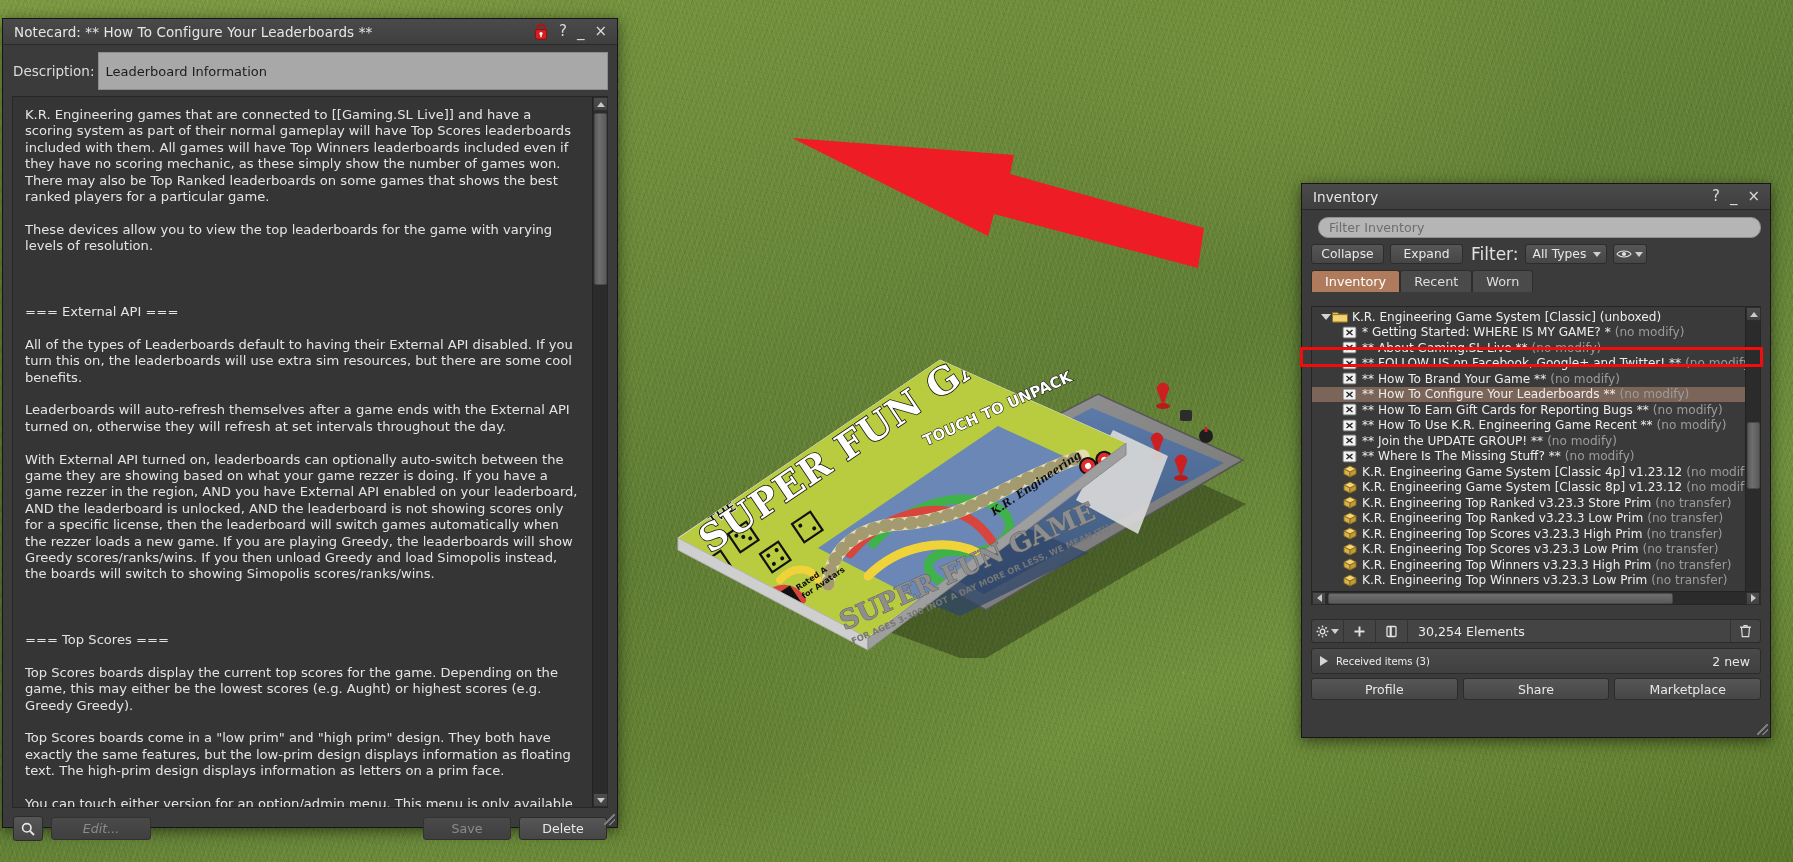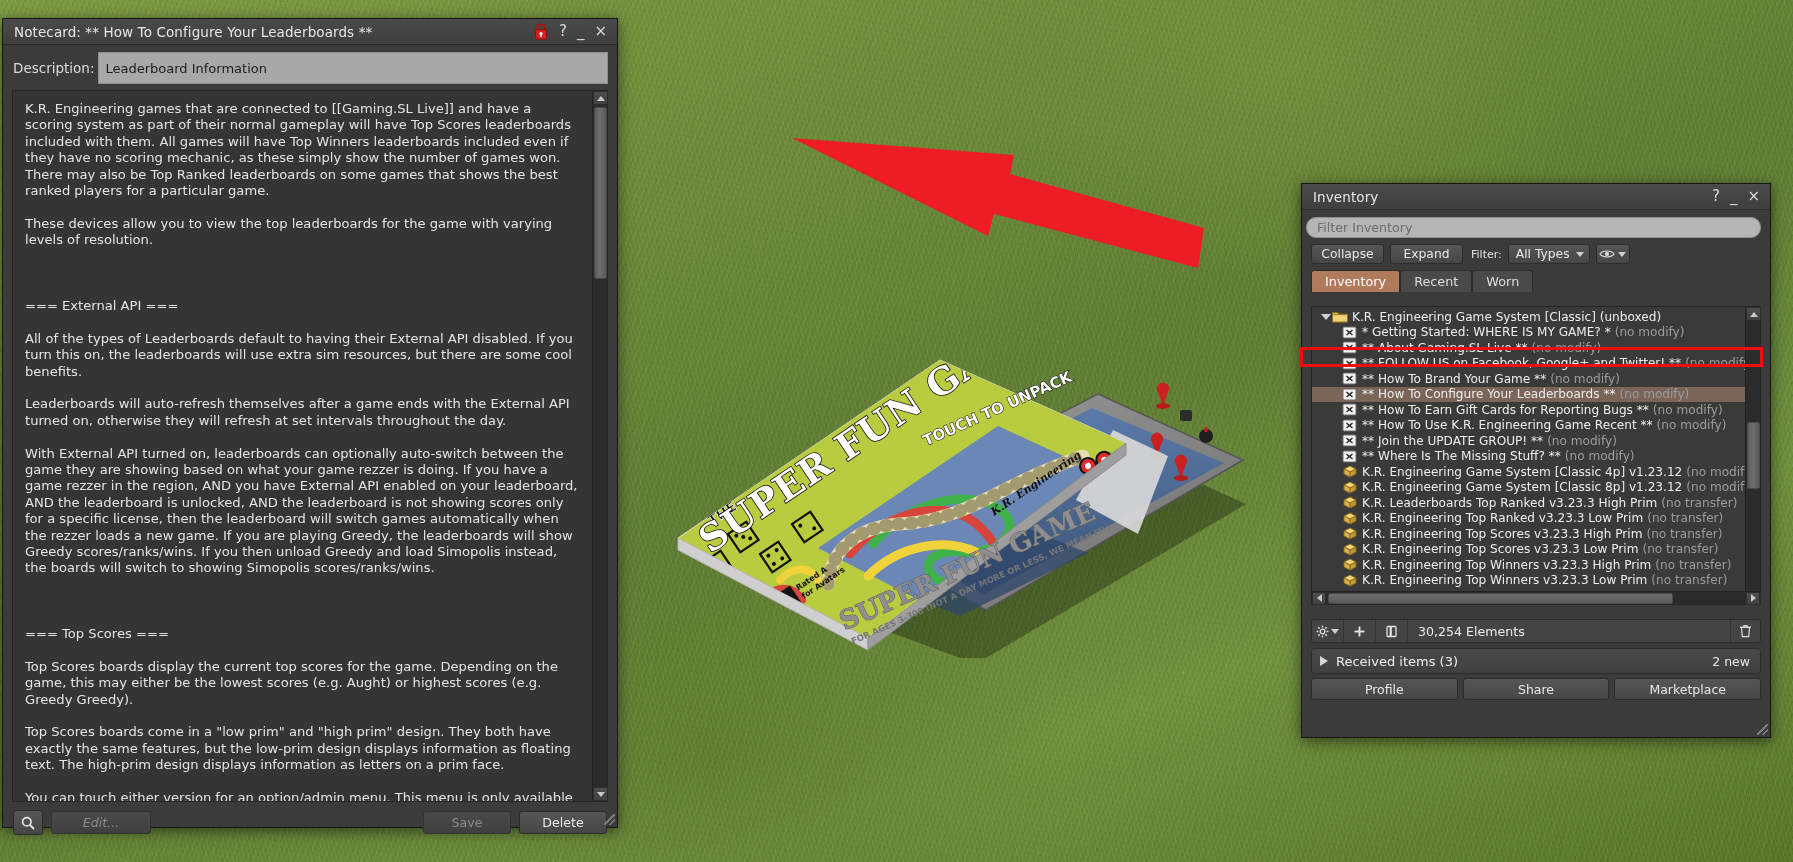--- a/index.html
+++ b/index.html
@@ -92,21 +92,21 @@
   
   #notecard { left: 2px; top: 18px; width: 616px; height: 810px; }
 
   .desc-row {
     display: flex; align-items: center;
     padding: 7px 9px 6px 10px;
     gap: 4px;
   }
   .desc-label { font-size: 13.5px; color: #dcdcdc; white-space: nowrap; }
   .desc-input {
-    flex: 1; height: 32px;
+    flex: 1; height: 38px;
     background: #a8a8a8;
     border: 1px solid #8d8d8d;
     color: #1c1c1c;
     font-size: 13px;
     font-family: "DejaVu Sans", sans-serif;
     padding: 0 6px;
     outline: none;
   }
 
   .notecard-body {
@@ -192,40 +192,40 @@
     position: absolute; right: 2px; bottom: 2px;
     width: 11px; height: 11px;
     background:
       linear-gradient(135deg, transparent 0 45%, #7c7c7c 45% 55%, transparent 55%),
       linear-gradient(135deg, transparent 0 70%, #7c7c7c 70% 80%, transparent 80%);
   }
 
   
   #inventory { left: 1301px; top: 183px; width: 470px; height: 555px; }
 
-  .inv-filter-row { padding: 7px 9px 4px 4px; }
+  .inv-filter-row { padding: 7px 9px 4px 16px; }
   .inv-filter-input {
     width: 100%; height: 21px;
     background: #b5b5b5;
     border: 1px solid #8f8f8f;
     border-radius: 10px;
     padding: 0 10px;
     font-size: 12.6px;
     color: #3d3d3d;
     font-family: "DejaVu Sans", sans-serif;
     outline: none;
   }
   .inv-filter-input::placeholder { color: #6d6d6d; }
 
   .inv-ctl-row {
     display: flex; align-items: center;
     gap: 6px; padding: 2px 9px 4px 9px;
   }
   .btn-collapse, .btn-expand { width: 73px; height: 20px; font-size: 12.3px; }
-  .inv-ctl-label { font-size: 11px; color: #e0e0e0; margin-left: 2px; }
+  .inv-ctl-label { font-size: 17px; color: #e0e0e0; margin-left: 2px; }
   .combo {
     height: 20px; min-width: 82px;
     background: linear-gradient(#565656, #464646);
     border: 1px solid #2c2c2c; border-radius: 3px;
     display: flex; align-items: center; gap: 6px;
     padding: 0 5px 0 7px;
     font-size: 12.3px; color: #e8e8e8;
     cursor: pointer;
   }
   .combo .cv { flex: 1; }
@@ -344,21 +344,21 @@
     display: flex; align-items: center;
     padding: 0 10px 0 8px;
     cursor: pointer;
   }
   .rb-tri {
     width: 0; height: 0; margin-right: 8px;
     border-top: 5.5px solid transparent;
     border-bottom: 5.5px solid transparent;
     border-left: 8px solid #d6d6d6;
   }
-  .rb-label { font-size: 13px; color: #ededed; flex: 1; }
+  .rb-label { font-size: 10px; color: #ededed; flex: 1; }
   .rb-new { font-size: 12.5px; color: #e6e6e6; }
 
   .inv-footer {
     display: flex; gap: 5px;
     margin: 4px 9px 0 9px;
   }
   .inv-footer .btn { flex: 1; height: 22px; font-size: 12.5px; }
 </style>
 </head>
 <body>
@@ -742,21 +742,21 @@
           <span class="inv-label">K.R. Engineering Game System [Classic 8p] v1.23.12</span>
           <span class="inv-perm">(no modify) (no transfe</span>
         </div>
         <div class="inv-row">
           <span class="child-pad"></span>
           <span class="inv-ico"><svg width="16" height="13" viewBox="0 0 16 13">
               <path d="M8 1 l6 3 -6 3 -6-3z" fill="#f3d47a" stroke="#8a6c18" stroke-width="0.9"></path>
               <path d="M2 4 v5 l6 3 V7z" fill="#d8b24e" stroke="#8a6c18" stroke-width="0.9"></path>
               <path d="M14 4 v5 l-6 3 V7z" fill="#c39a38" stroke="#8a6c18" stroke-width="0.9"></path>
             </svg></span>
-          <span class="inv-label">K.R. Leaderboards Top Ranked v3.23.3 High Prim</span>
+          <span class="inv-label">K.R. Engineering Top Ranked v3.23.3 Store Prim</span>
           <span class="inv-perm">(no transfer)</span>
         </div>
         <div class="inv-row">
           <span class="child-pad"></span>
           <span class="inv-ico"><svg width="16" height="13" viewBox="0 0 16 13">
               <path d="M8 1 l6 3 -6 3 -6-3z" fill="#f3d47a" stroke="#8a6c18" stroke-width="0.9"></path>
               <path d="M2 4 v5 l6 3 V7z" fill="#d8b24e" stroke="#8a6c18" stroke-width="0.9"></path>
               <path d="M14 4 v5 l-6 3 V7z" fill="#c39a38" stroke="#8a6c18" stroke-width="0.9"></path>
             </svg></span>
           <span class="inv-label">K.R. Engineering Top Ranked v3.23.3 Low Prim</span>

